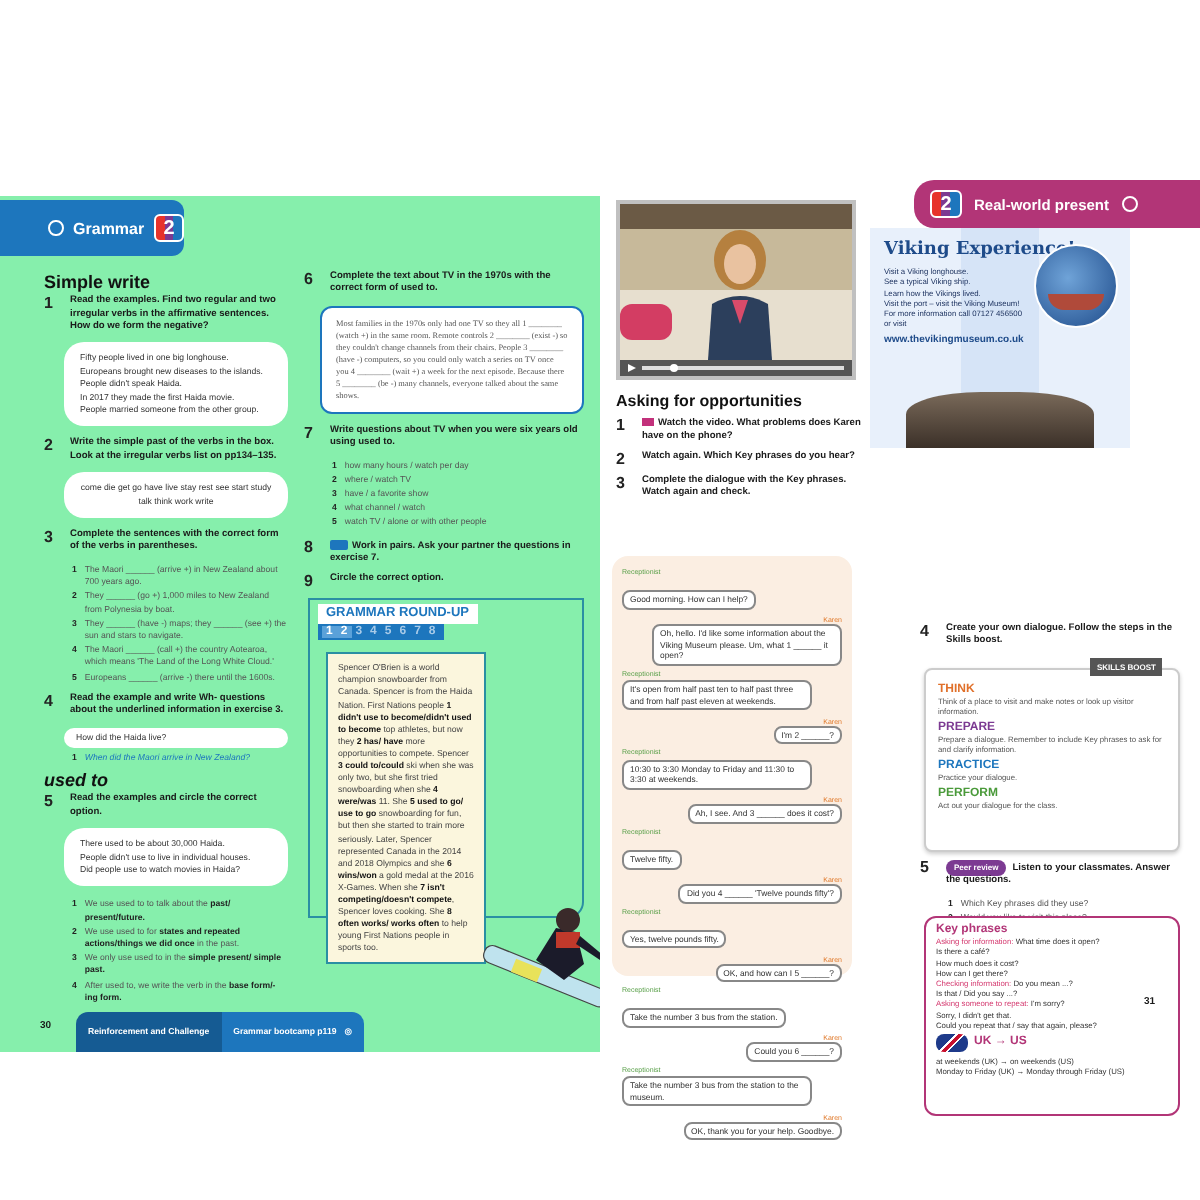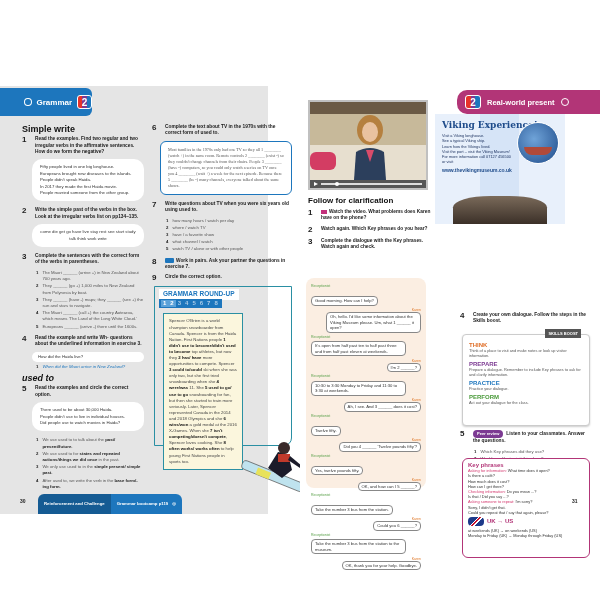--- a/index.html
+++ b/index.html
@@ -1,18 +1,18 @@
 <!DOCTYPE html>
 <html><head>
 <meta charset="utf-8">
 <style>
   * { box-sizing: border-box; margin: 0; padding: 0; }
   body { width: 600px; height: 600px; background: #ffffff; font-family: "Liberation Sans", sans-serif; position: relative; overflow: hidden; color: #1a1a1a; }
   .spread { position: absolute; left: 0; top: 86px; width: 600px; height: 428px; }
-  .left-page { position: absolute; left: 0; top: 0; width: 268px; height: 428px; background: #e5e5e5; }
+  .left-page { position: absolute; left: 0; top: 12px; width: 300px; height: 428px; background: #86efac; }
   .right-page { position: absolute; left: 300px; top: 0; width: 300px; height: 428px; background: #ffffff; }
 
   .tab-grammar { position: absolute; left: 0; top: 2px; width: 92px; height: 28px; background: #1d76bd; border-radius: 0 6px 6px 0; display: flex; align-items: center; padding-left: 24px; gap: 5px; color: #fff; font-size: 8px; font-weight: bold; }
   .tab-grammar::after { content: ""; position: absolute; left: 0; top: 22px; width: 92px; height: 10px; background: #155b93; border-radius: 0 0 6px 0; z-index: -1; }
   .unit-badge { display: inline-flex; align-items: center; justify-content: center; width: 16px; height: 14px; border-radius: 3px; background: linear-gradient(90deg, #e7332b 0 33%, #7c3a92 33% 66%, #1d76bd 66%); color: #fff; font-size: 10px; font-weight: bold; border: 1px solid #fff; }
   .target-icon { width: 8px; height: 8px; border: 1.5px solid #fff; border-radius: 50%; display: inline-block; }
 
   .col { position: absolute; font-size: 4.6px; line-height: 6.2px; }
   .h-section { font-size: 9px; font-weight: bold; color: #111; margin: 2px 0 4px; }
   .h-section.ital { font-style: italic; }
@@ -296,21 +296,21 @@
         <div>Learn how the Vikings lived.</div>
         <div>Visit the port – visit the Viking Museum!</div>
         <div>For more information call 07127 456500 or visit</div>
       </div>
       <div class="viking-url">www.thevikingmuseum.co.uk</div>
       <div class="viking-ship"></div>
       <div class="viking-crowd"></div>
     </div>
 
     <div class="rcol" style="left:8px; top:110px; width:124px;">
-      <div class="h-section-r">Follow for clarification</div>
+      <div class="h-section-r">Asking for opportunities</div>
       <div class="ex">
         <span class="ex-num">1</span>
         <span class="ex-text"><span class="vid-icon"></span><span>Watch the video. What problems does Karen have on the phone?</span></span>
       </div>
       <div class="ex">
         <span class="ex-num">2</span>
         <span class="ex-text">Watch again. Which Key phrases do you hear?</span>
       </div>
       <div class="ex">
         <span class="ex-num">3</span>

